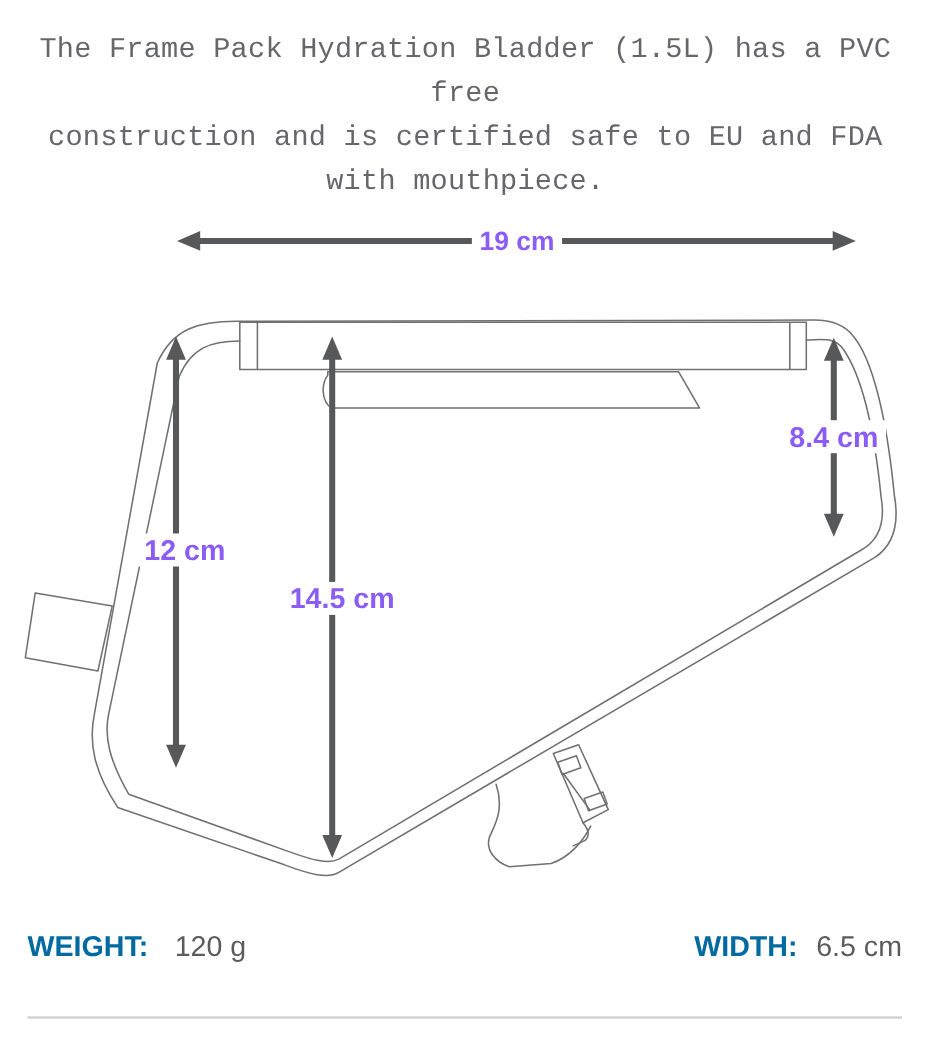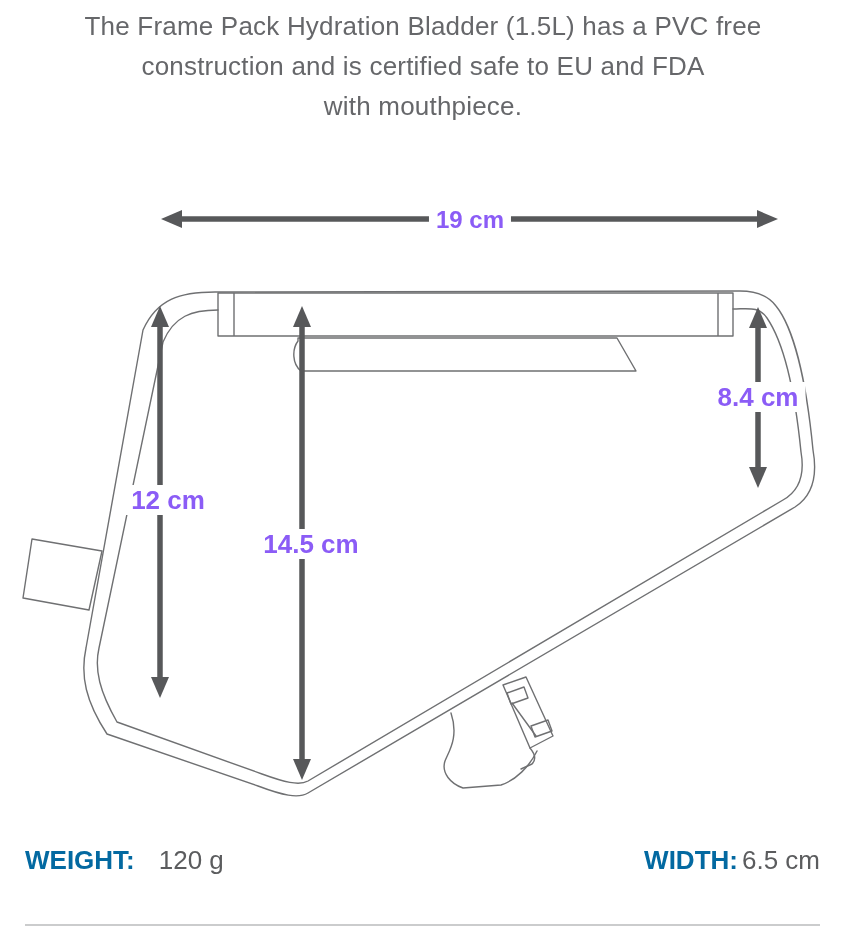--- a/index.html
+++ b/index.html
@@ -1,37 +1,37 @@
 <!DOCTYPE html>
 <html><head>
 <meta charset="utf-8">
 <style>
   html,body{margin:0;padding:0;background:#ffffff;}
   .stage{
     position:relative;width:846px;height:948px;background:#ffffff;overflow:hidden;
     font-family:"Liberation Sans", sans-serif;
   }
   .desc{
-    position:absolute;top:6px;left:0;width:846px;text-align:center;
-    color:#66676a;font-size:26px;line-height:40px;letter-spacing:.2px;font-weight:400;
+    position:absolute;top:25px;left:0;width:846px;text-align:center;
+    color:#66676a;font-size:26px;line-height:40px;letter-spacing:.2px;font-weight:400;font-family:Liberation Mono, monospace;
   }
   .drawing{position:absolute;top:0;left:0;}
   .dim-label{
     position:absolute;transform:translate(-50%,-50%);
     background:#ffffff;padding:0 7px;white-space:nowrap;
     color:#8b5cf6;font-weight:bold;font-size:26px;line-height:30px;
   }
   .dim-label.horizontal{font-size:24px;}
   .specs-row{position:absolute;top:845px;left:25px;right:26px;height:34px;font-size:26px;color:#5b5c5e;}
   .spec{position:absolute;top:0;white-space:nowrap;}
   .spec.left{left:0;}
   .spec.right{right:0;}
   .spec .lbl{font-weight:bold;color:#0369a1;}
   .spec .val{font-weight:400;color:#5b5c5e;margin-left:24px;}
-  .spec.right .val{margin-left:4px;text-align:right;}
+  .spec.right .val{margin-left:17px;text-align:right;}
   .divider{position:absolute;top:924px;left:25px;width:795px;height:2px;background:#cbcccd;}
   .thin{stroke:#6f7072;stroke-width:1.4;fill:none;stroke-linejoin:round;stroke-linecap:round;}
   .arrow-shaft{stroke:#57585a;stroke-width:5.5;fill:none;}
   .arrow-head{fill:#57585a;stroke:none;}
 </style>
 </head>
 <body>
 
 <div class="stage">
 

